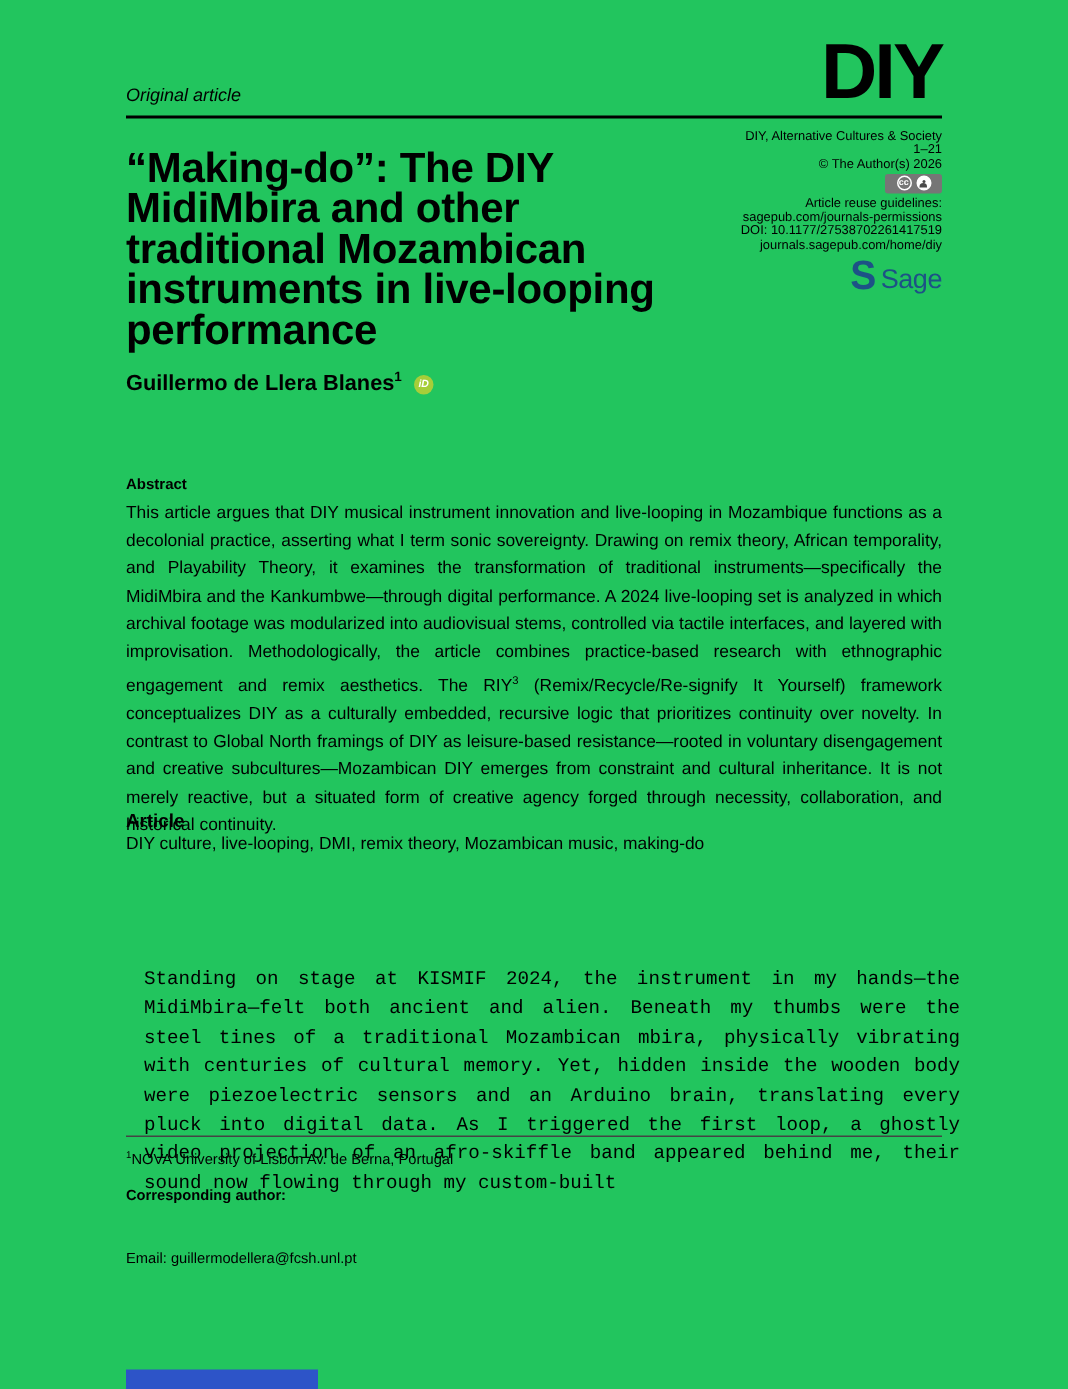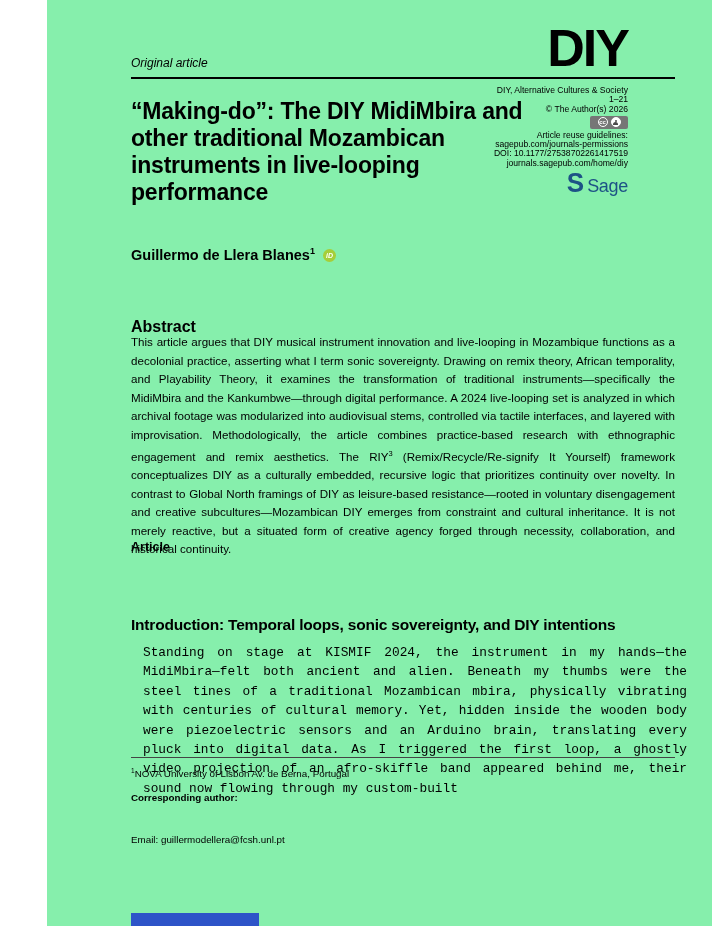--- a/index.html
+++ b/index.html
@@ -1,41 +1,41 @@
 <!DOCTYPE html>
 <html><head>
 <meta charset="utf-8">
 <style>
   html,body{margin:0;padding:0;background:#ffffff;}
   body{width:712px;height:926px;position:relative;font-family:"Liberation Sans",sans-serif;color:#000;}
-  .page{position:absolute;inset:0;background:#86efac;overflow:hidden;margin-left:47px;}
+  .page{position:absolute;inset:0;background:#22c55e;overflow:hidden;}
 
   .article-type{position:absolute;left:84px;top:56px;font-size:12px;font-style:italic;}
   .journal-logo{position:absolute;right:84px;top:22px;font-size:52px;font-weight:800;letter-spacing:-2px;line-height:1;}
   .header-rule{position:absolute;left:84px;top:77px;width:544px;height:1.5px;background:#000;}
 
   .journal-info{position:absolute;right:84px;top:86px;width:260px;text-align:right;font-size:8.6px;line-height:9.3px;}
   .journal-info .row{display:block;}
   .cc-badge{display:inline-flex;align-items:center;justify-content:center;gap:3px;width:38px;height:13px;border-radius:2px;margin:2px 0 2px 0;vertical-align:middle;}
   .cc-circle{width:10px;height:10px;border:1px solid #fff;border-radius:50%;display:flex;align-items:center;justify-content:center;color:#fff;font-size:6px;font-weight:700;line-height:1;box-sizing:border-box;}
   .cc-circle.person{background:#fff;position:relative;border:1px solid #fff;}
   .cc-circle.person .head{position:absolute;top:1.5px;left:3px;width:2.6px;height:2.6px;border-radius:50%;background:#4a4a4a;}
   .cc-circle.person .bodyy{position:absolute;bottom:1px;left:1.8px;width:5px;height:3.4px;border-radius:2.5px 2.5px 0 0;background:#4a4a4a;}
 
   .sage-logo{position:absolute;right:84px;top:170px;display:flex;align-items:baseline;gap:3px;}
   .sage-mark{font-size:26px;font-weight:800;line-height:1;transform:scaleY(1.05);}
   .sage-name{font-size:18px;font-weight:400;letter-spacing:-0.3px;}
 
-  .article-title{position:absolute;left:84px;top:98px;width:402px;font-size:23px;font-weight:700;line-height:27px;letter-spacing:-0.2px;}
+  .article-title{position:absolute;left:84px;top:98px;width:402px;font-size:28px;font-weight:700;line-height:27px;letter-spacing:-0.2px;}
 
   .author-line{position:absolute;left:84px;top:246px;font-size:14.5px;font-weight:700;}
   .author-line sup{font-size:9px;}
   .orcid-icon{display:inline-block;width:13px;height:13px;border-radius:50%;color:#fff;font-size:7px;font-weight:700;text-align:center;line-height:13px;vertical-align:2px;margin-left:4px;font-style:italic;}
 
-  .abstract-heading{position:absolute;left:84px;top:318px;font-size:16px;font-weight:700;}
+  .abstract-heading{position:absolute;left:84px;top:318px;font-size:10px;font-weight:700;}
   .abstract-body{position:absolute;left:84px;top:333px;width:544px;font-size:11.6px;line-height:18.6px;text-align:justify;}
   .abstract-body sup{font-size:7.5px;}
 
   .keywords-heading{position:absolute;left:84px;top:540px;font-size:12.5px;font-weight:700;}
   .keywords-list{position:absolute;left:84px;top:556px;width:544px;font-size:11.6px;}
 
   .intro-heading{position:absolute;left:84px;top:616px;width:544px;font-size:15.5px;font-weight:700;letter-spacing:-0.2px;}
   .intro-paragraph{position:absolute;left:96px;top:643px;width:544px;font-family:Liberation Mono, monospace;font-size:12.8px;line-height:19.4px;text-align:justify;}
 
   .footnote-rule{position:absolute;left:84px;top:757px;width:544px;height:1px;background:#444;}
@@ -85,22 +85,22 @@
     <span>Guillermo de Llera Blanes</span><sup>1</sup>
     <span class="orcid-icon" style="background: rgb(166, 206, 57);">iD</span>
   </div>
 
   <div class="abstract-heading">Abstract</div>
   <div class="abstract-body">
     <span>This article argues that DIY musical instrument innovation and live-looping in Mozambique functions as a decolonial practice, asserting what I term sonic sovereignty. Drawing on remix theory, African temporality, and Playability Theory, it examines the transformation of traditional instruments—specifically the MidiMbira and the Kankumbwe—through digital performance. A 2024 live-looping set is analyzed in which archival footage was modularized into audiovisual stems, controlled via tactile interfaces, and layered with improvisation. Methodologically, the article combines practice-based research with ethnographic engagement and remix aesthetics. The RIY</span><sup>3</sup><span> (Remix/Recycle/Re-signify It Yourself) framework conceptualizes DIY as a culturally embedded, recursive logic that prioritizes continuity over novelty. In contrast to Global North framings of DIY as leisure-based resistance—rooted in voluntary disengagement and creative subcultures—Mozambican DIY emerges from constraint and cultural inheritance. It is not merely reactive, but a situated form of creative agency forged through necessity, collaboration, and historical continuity.</span>
   </div>
 
   <div class="keywords-heading">Article</div>
+  <div class="keywords-list">DIY culture, live-looping, DMI, remix theory, Mozambican music, making-do</div>
 
-  <h2 class="intro-heading" style="margin:0;">Introduction: Temporal loops, sonic sovereignty, and DIY intentions</h2>
   <div class="intro-paragraph">Standing on stage at KISMIF 2024, the instrument in my hands—the MidiMbira—felt both ancient and alien. Beneath my thumbs were the steel tines of a traditional Mozambican mbira, physically vibrating with centuries of cultural memory. Yet, hidden inside the wooden body were piezoelectric sensors and an Arduino brain, translating every pluck into digital data. As I triggered the first loop, a ghostly video projection of an afro-skiffle band appeared behind me, their sound now flowing through my custom-built</div>
 
   <div class="footnote-rule"></div>
 
   <div class="affiliation-note">
     <sup>1</sup><span>NOVA University of Lisbon Av. de Berna, Portugal</span>
   </div>
 
   <div class="corr-heading">Corresponding author:</div>
   <div class="email-line">

